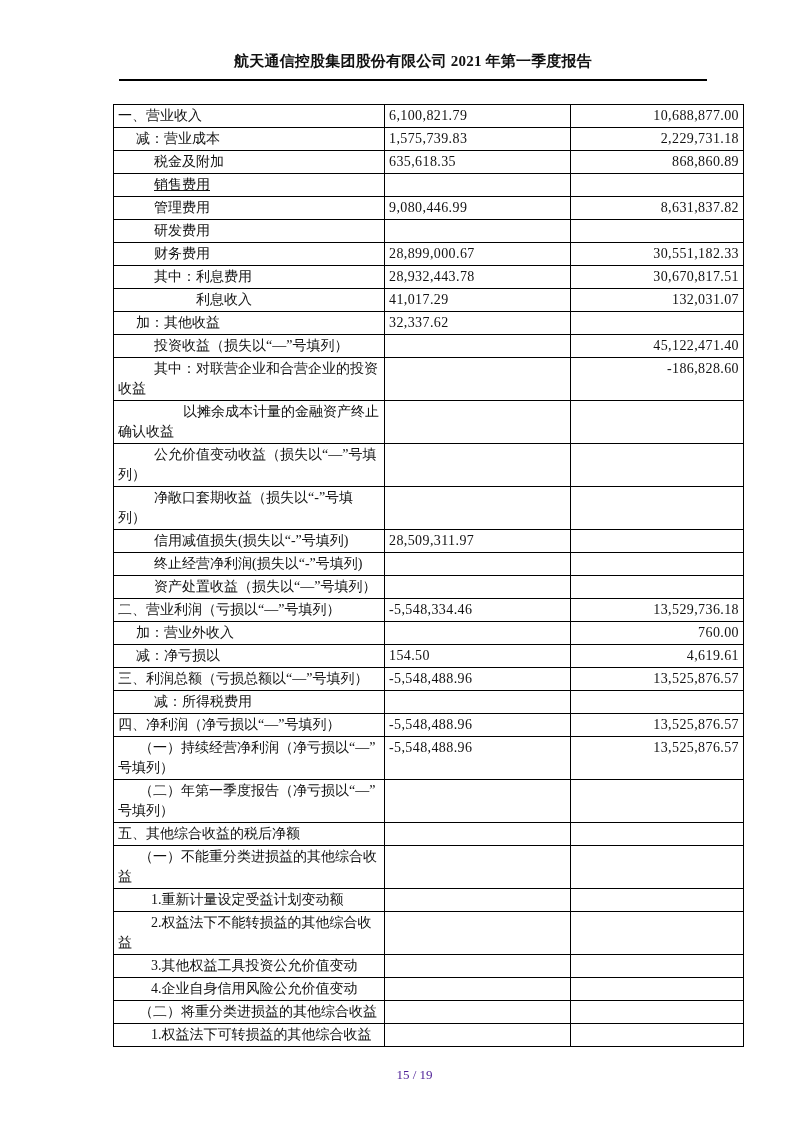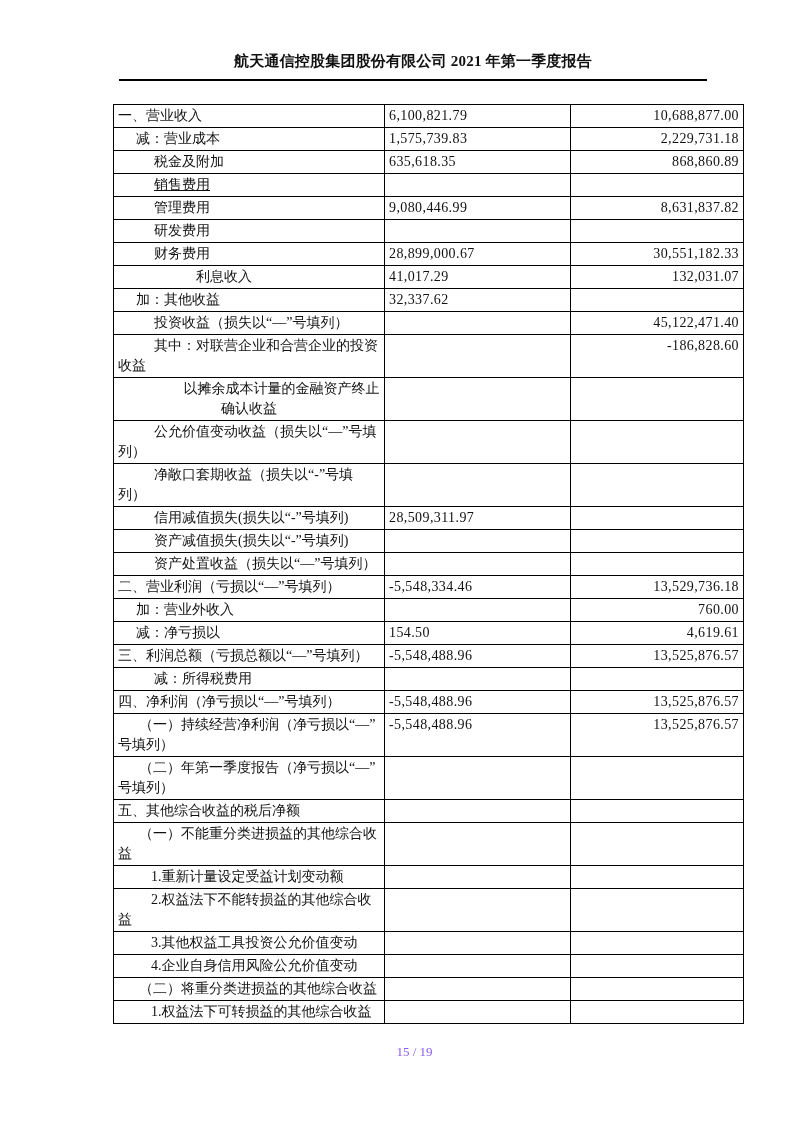--- a/index.html
+++ b/index.html
@@ -57,21 +57,21 @@
     text-align:right;
     padding-right:5px;
     letter-spacing:0.4px;
   }
   .footer{
     width:603px;
     margin-left:113px;
     margin-top:20px;
     text-align:center;
     font-size:13px;
-    color:#8b5cf6;
+    color:#4c1d95;
   }
 </style>
 </head>
 <body>
 
 <div class="page">
 
   <div class="header">
     <div class="title">航天通信控股集团股份有限公司 2021 年第一季度报告</div>
   </div>
@@ -107,61 +107,66 @@
           <td class="c-label" style="text-indent: 36px;">研发费用</td>
           <td class="c-num1"></td>
           <td class="c-num2"></td>
         </tr>
         <tr>
           <td class="c-label" style="text-indent: 36px;">财务费用</td>
           <td class="c-num1">28,899,000.67</td>
           <td class="c-num2">30,551,182.33</td>
         </tr>
         <tr>
+          <td class="c-label" style="text-indent: 36px;">其中：利息费用</td>
+          <td class="c-num1">28,932,443.78</td>
+          <td class="c-num2">30,670,817.51</td>
+        </tr>
+        <tr>
           <td class="c-label" style="text-indent: 78px;">利息收入</td>
           <td class="c-num1">41,017.29</td>
           <td class="c-num2">132,031.07</td>
         </tr>
         <tr>
           <td class="c-label" style="text-indent: 18px;">加：其他收益</td>
           <td class="c-num1">32,337.62</td>
           <td class="c-num2"></td>
         </tr>
         <tr>
           <td class="c-label" style="text-indent: 36px;">投资收益（损失以“—”号填列）</td>
           <td class="c-num1"></td>
           <td class="c-num2">45,122,471.40</td>
         </tr>
         <tr>
           <td class="c-label" style="text-indent: 36px;">其中：对联营企业和合营企业的投资收益</td>
           <td class="c-num1"></td>
           <td class="c-num2">-186,828.60</td>
         </tr>
         <tr>
-          <td class="c-label" style="text-indent: 65px; text-align: center;">以摊余成本计量的金融资产终止确认收益</td>
+          <td class="c-label" style="text-indent: 65px;">以摊余成本计量的金融资产终止确认收益</td>
           <td class="c-num1"></td>
           <td class="c-num2"></td>
         </tr>
         <tr>
           <td class="c-label" style="text-indent: 36px;">公允价值变动收益（损失以“—”号填列）</td>
           <td class="c-num1"></td>
           <td class="c-num2"></td>
         </tr>
         <tr>
           <td class="c-label" style="text-indent: 36px;">净敞口套期收益（损失以“-”号填列）</td>
           <td class="c-num1"></td>
           <td class="c-num2"></td>
         </tr>
         <tr>
           <td class="c-label" style="text-indent: 36px;">信用减值损失(损失以“-”号填列)</td>
           <td class="c-num1">28,509,311.97</td>
           <td class="c-num2"></td>
         </tr>
         <tr>
-          <td class="c-label" style="text-indent: 36px;">资产减值损失(损失以“-”号填列)</td>
+          <td class="c-label" style="text-indent: 36px;">终止经营净利润(损失以“-”号填列)</td>
           <td class="c-num1"></td>
           <td class="c-num2"></td>
         </tr>
         <tr>
           <td class="c-label" style="text-indent: 36px;">资产处置收益（损失以“—”号填列）</td>
           <td class="c-num1"></td>
           <td class="c-num2"></td>
         </tr>
         <tr>
           <td class="c-label" style="text-indent: 0px;">二、营业利润（亏损以“—”号填列）</td>

